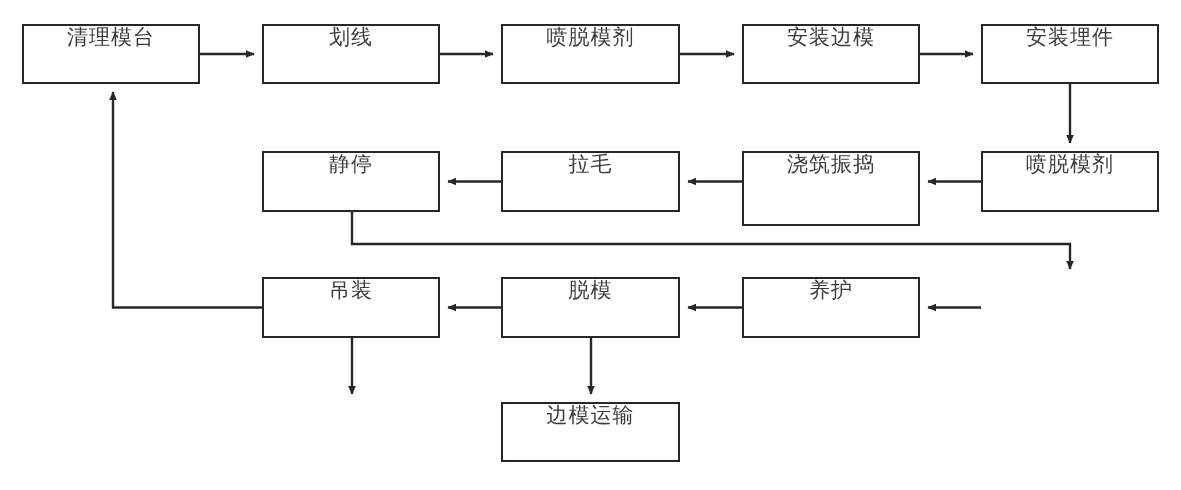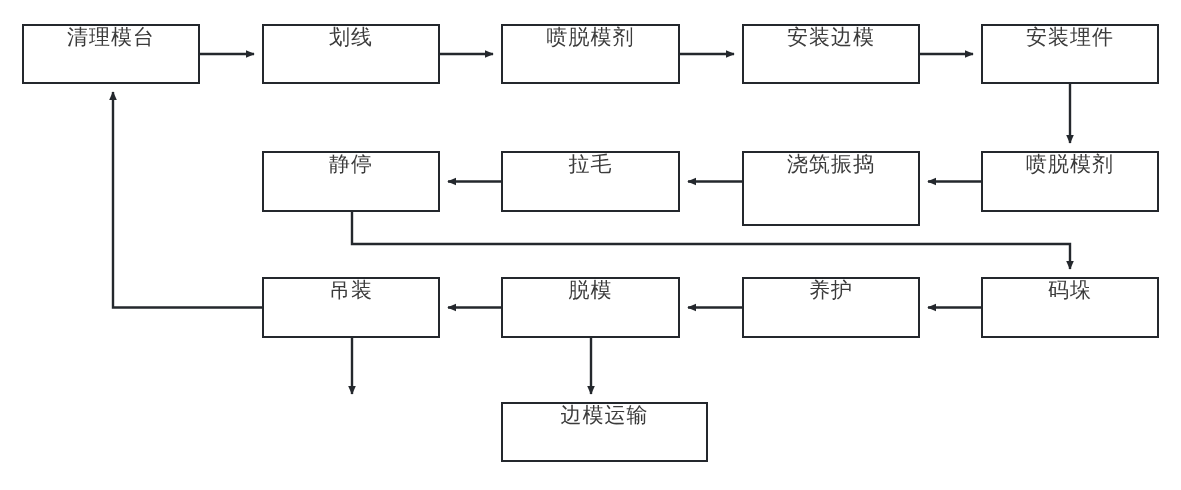--- a/index.html
+++ b/index.html
@@ -110,21 +110,18 @@
 
   <div class="node" style="left:262px;top:277px;width:178px;height:61px;">
     <span class="node-label">吊装</span>
   </div>
   <div class="node" style="left:501px;top:277px;width:179px;height:61px;">
     <span class="node-label">脱模</span>
   </div>
   <div class="node" style="left:742px;top:277px;width:178px;height:61px;">
     <span class="node-label">养护</span>
   </div>
-  <div class="node" style="left:981px;top:277px;width:178px;height:61px;">
-    <span class="node-label">码垛</span>
-  </div>
 
-  <div class="node" style="left:501px;top:402px;width:207px;height:60px;">
+  <div class="node" style="left:501px;top:402px;width:179px;height:60px;">
     <span class="node-label">边模运输</span>
   </div>
 
 </div>
 
 </body></html>

